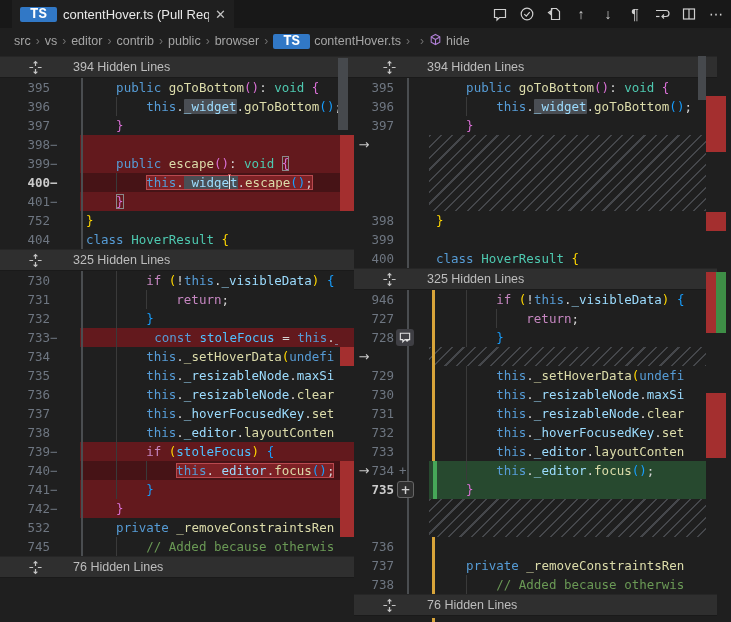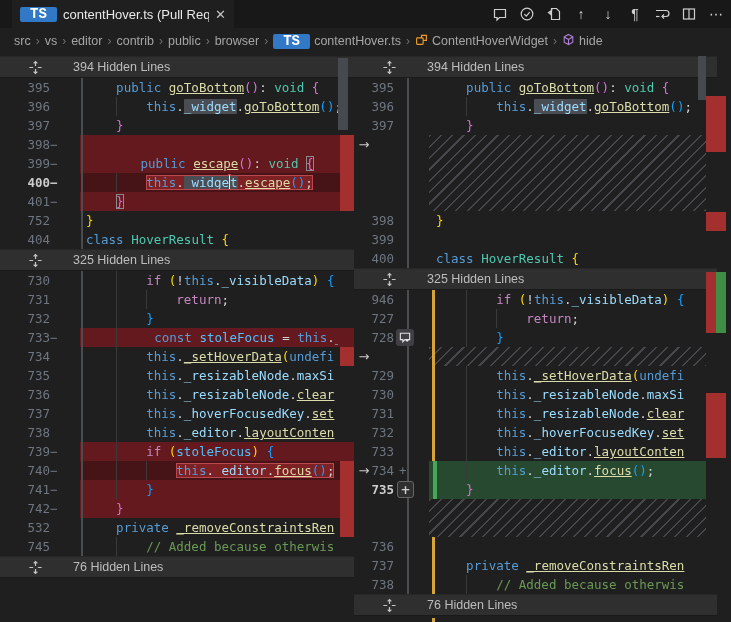--- a/index.html
+++ b/index.html
@@ -55,21 +55,21 @@
       line-height:19px;z-index:5;text-align:center;}
   .ybar{position:absolute;width:3px;top:0;bottom:0;background:var(--ymod);z-index:3;}
   .addbar{position:absolute;width:4px;top:0;bottom:0;background:var(--addbar);z-index:3;}
   .rowicon{position:absolute;z-index:6;top:1px;}
   .plusbox{width:15px;height:15px;border:1px solid #666;background:#2f2f2f;border-radius:3px;
       color:#d0d0d0;font:bold 12px "DejaVu Sans",sans-serif;display:flex;align-items:center;
       justify-content:center;cursor:pointer;}
   .cmticon{width:18px;height:17px;background:#3f3f44;border-radius:3px;display:flex;
       align-items:center;justify-content:center;cursor:pointer;}
   
-  .sp{color:#d4d4d4;} .k{color:#569cd6;} .c{color:#c586c0;} .f{color:#dcdcaa;text-decoration:underline;}
+  .sp{color:#d4d4d4;} .k{color:#569cd6;} .c{color:#c586c0;} .f{color:#dcdcaa;}
   .t{color:#4ec9b0;} .v{color:#9cdcfe;} .v4{color:#4fc1ff;} .p{color:#d4d4d4;}
   .cm{color:#6a9955;} .b1{color:#ffd700;} .b2{color:#da70d6;} .b3{color:#179fff;}
   .w{color:#9cdcfe;background:#4a4e54;border-radius:1px;}
   .bm{outline:1px solid #8a8a8a;outline-offset:-1px;}
   .inlbox{background:var(--delinl);outline:1px solid #b9494f;outline-offset:-1px;}
   .cursor{display:inline-block;width:0;border-left:1.5px solid #e6e6e6;height:16px;
       vertical-align:-3px;}
   
   .ovl{position:absolute;z-index:8;}
   .tailtick{position:absolute;z-index:8;background:var(--ymod);}
@@ -146,27 +146,20 @@
       <span class="bc-sep">›</span>
       <span class="bc-item">
         <span>browser</span>
       </span>
       <span class="bc-sep">›</span>
       <span class="bc-item">
         <span class="ts-badge">TS</span>
         <span>contentHover.ts</span>
       </span>
       <span class="bc-sep">›</span>
-      <span class="bc-item">
-        <span><svg width="13" height="13" viewBox="0 0 16 16" fill="none" stroke="#ee9d28" stroke-width="1.4">
-            <rect x="2" y="6" width="8" height="8" rx="1"></rect>
-            <path d="M8 6V3h6v6h-4"></path>
-          </svg></span>
-        <span>ContentHoverWidget</span>
-      </span>
       <span class="bc-sep">›</span>
       <span class="bc-item">
         <span><svg width="13" height="13" viewBox="0 0 16 16" fill="none" stroke="#b180d7" stroke-width="1.3">
             <path d="M8 1.8l5.3 3v6.4L8 14.2l-5.3-3V4.8z"></path>
             <path d="M8 8l5.3-3M8 8v6.2M8 8L2.7 5"></path>
           </svg></span>
         <span>hide</span>
       </span>
     </div>
 
@@ -199,21 +192,21 @@
         <div class="row del">
           <div class="fill" style="left: 80px; right: 0px;"></div>
           <div class="ln" style="width: 50px;">398</div>
           <div class="mark" style="left: 50px;">−</div>
           <div class="content" style="left: 86px; right: 16px;"></div>
         </div>
         <div class="row del">
           <div class="fill" style="left: 80px; right: 0px;"></div>
           <div class="ln" style="width: 50px;">399</div>
           <div class="mark" style="left: 50px;">−</div>
-          <div class="content" style="left: 86px; right: 16px; text-align: center;"><span class="sp">    </span><span class="k">public</span><span class="sp"> </span><span class="f">escape</span><span class="b2">(</span><span class="b2">)</span><span class="p">: </span><span class="t">void</span><span class="sp"> </span><span class="b2 bm">{</span></div>
+          <div class="content" style="left: 86px; right: 16px;"><span class="sp">    </span><span class="k">public</span><span class="sp"> </span><span class="f">escape</span><span class="b2">(</span><span class="b2">)</span><span class="p">: </span><span class="t">void</span><span class="sp"> </span><span class="b2 bm">{</span></div>
         </div>
         <div class="row del dim cur">
           <div class="fill" style="left: 80px; right: 0px;"></div>
           <div class="ln" style="width: 50px;">400</div>
           <div class="mark" style="left: 50px;">−</div>
           <div class="guide" style="left: 116px;"></div>
           <div class="content" style="left: 86px; right: 16px;"><span class="sp">        </span><span class="inlbox"><span class="k">this</span><span class="p">.</span><span class="w">_widge</span><span class="cursor"></span><span class="w">t</span><span class="p">.</span><span class="f">escape</span><span class="b3">(</span><span class="b3">)</span><span class="p">;</span></span></div>
         </div>
         <div class="row del">
           <div class="fill" style="left: 80px; right: 0px;"></div>

